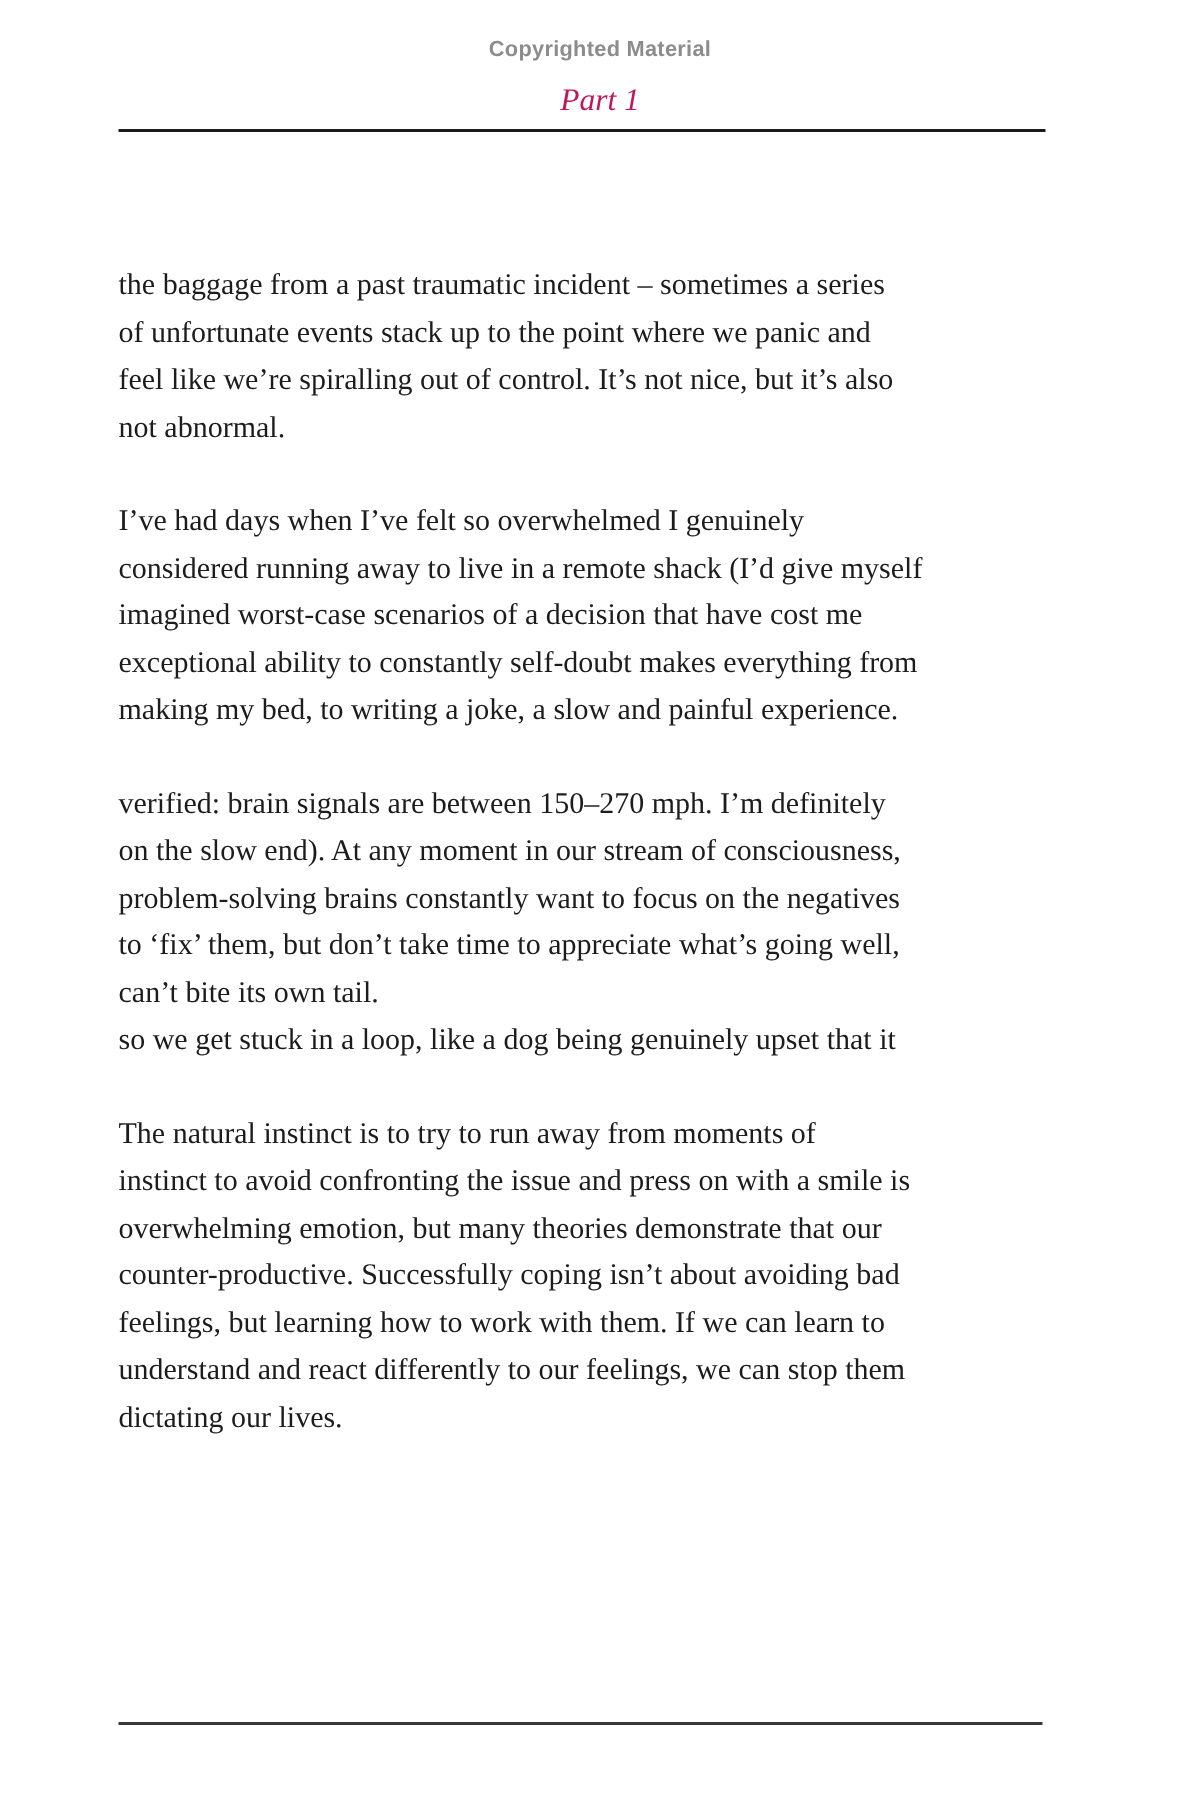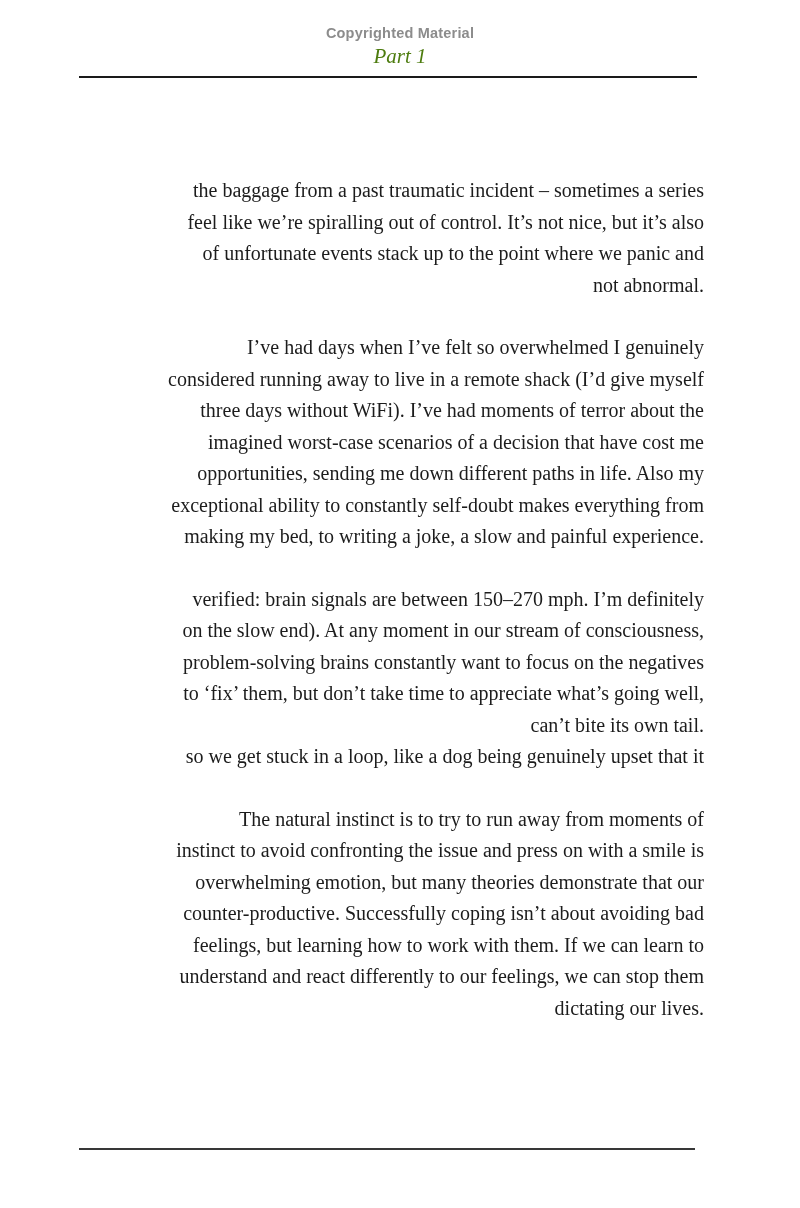--- a/index.html
+++ b/index.html
@@ -19,43 +19,42 @@
   }
   .copyright {
     font-family: "Liberation Sans", "DejaVu Sans", sans-serif;
     font-weight: bold;
     font-size: 14.5px;
     line-height: 15px;
     color: #8c8c8c;
     letter-spacing: 0.2px;
   }
   .part-title {
-    margin-top: 3px;
+    margin-top: 13px;
     font-style: italic;
     font-size: 21px;
     line-height: 24px;
-    color: #4d7c0f;
+    color: #be185d;
   }
   .rule {
     height: 2px;
     background: #1a1a1a;
   }
   .rule.top {
     margin: 8px 103px 0 79px;
   }
   
   .body-text {
     position: absolute;
     top: 175px;
     left: 79px;
     width: 625px;
   }
   .para {
     margin: 0 0 31px 0;
-    text-align: right;
   }
   .line {
     display: block;
     white-space: nowrap;
     font-size: 20px;
     line-height: 31.5px;
     color: #1c1c1c;
   }
   
   .footer {
@@ -89,30 +88,28 @@
 
   <div class="header">
     <div class="copyright top">Copyrighted Material</div>
     <div class="part-title">Part 1</div>
     <div class="rule top"></div>
   </div>
 
   <div class="body-text">
       <p class="para">
         <span class="line">the baggage from a past traumatic incident – sometimes a series</span>
+        <span class="line">of unfortunate events stack up to the point where we panic and</span>
         <span class="line">feel like we’re spiralling out of control. It’s not nice, but it’s also</span>
-        <span class="line">of unfortunate events stack up to the point where we panic and</span>
         <span class="line">not abnormal.</span>
       </p>
       <p class="para">
         <span class="line">I’ve had days when I’ve felt so overwhelmed I genuinely</span>
         <span class="line">considered running away to live in a remote shack (I’d give myself</span>
-        <span class="line">three days without WiFi). I’ve had moments of terror about the</span>
         <span class="line">imagined worst-case scenarios of a decision that have cost me</span>
-        <span class="line">opportunities, sending me down different paths in life. Also my</span>
         <span class="line">exceptional ability to constantly self-doubt makes everything from</span>
         <span class="line">making my bed, to writing a joke, a slow and painful experience.</span>
       </p>
       <p class="para">
         <span class="line">verified: brain signals are between 150–270 mph. I’m definitely</span>
         <span class="line">on the slow end). At any moment in our stream of consciousness,</span>
         <span class="line">problem-solving brains constantly want to focus on the negatives</span>
         <span class="line">to ‘fix’ them, but don’t take time to appreciate what’s going well,</span>
         <span class="line">can’t bite its own tail.</span>
         <span class="line">so we get stuck in a loop, like a dog being genuinely upset that it</span>

